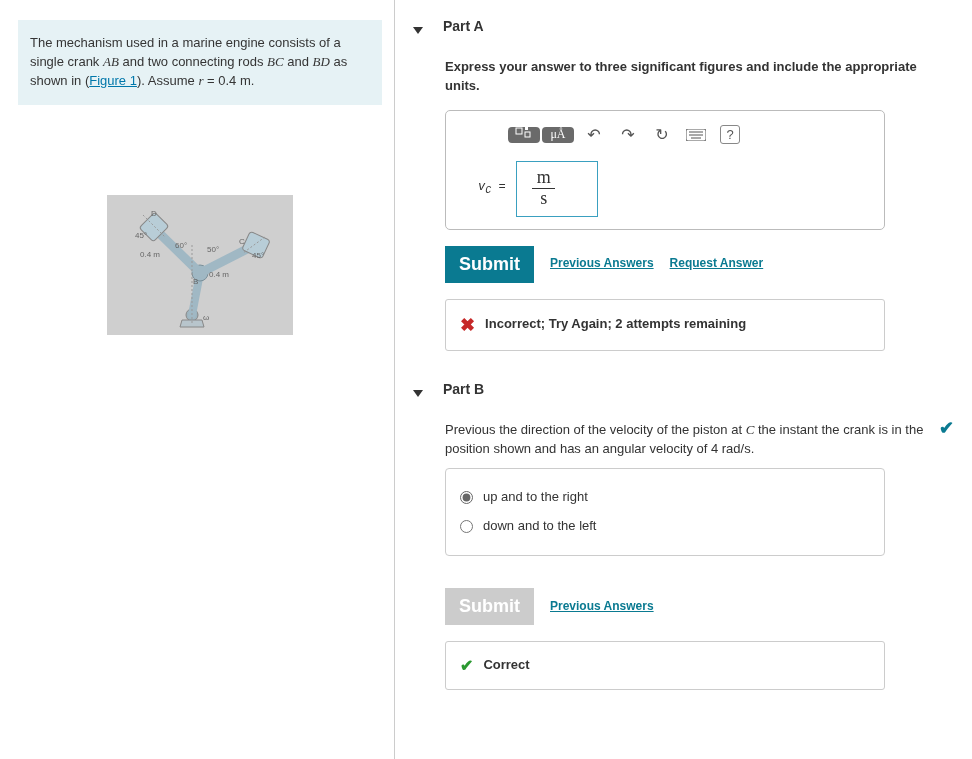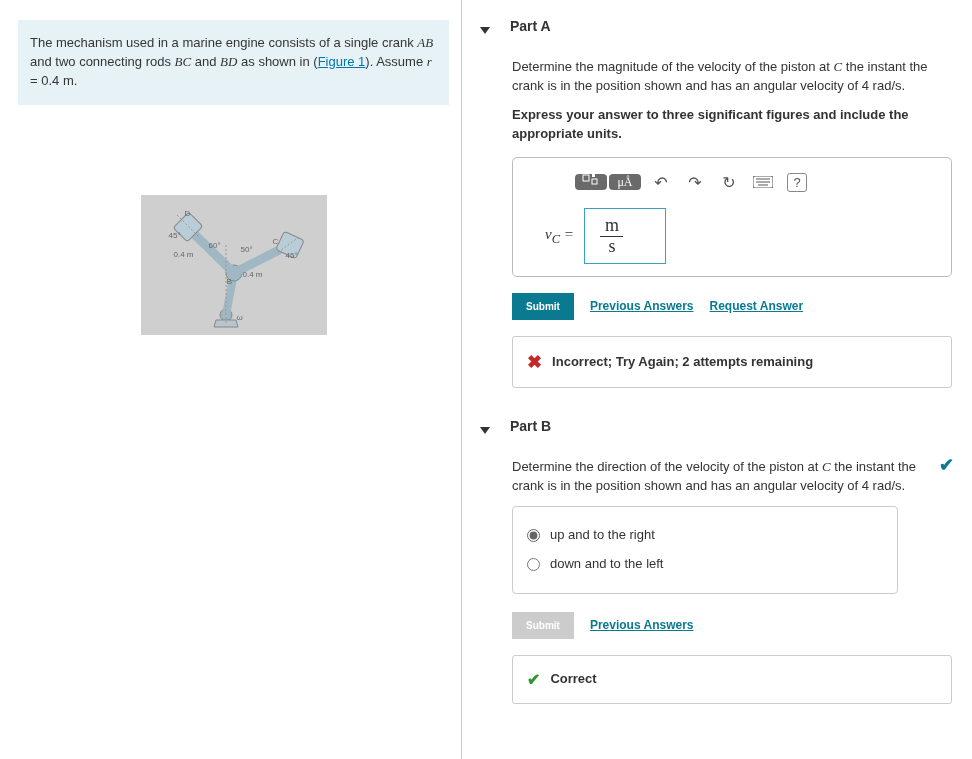--- a/index.html
+++ b/index.html
@@ -5,21 +5,21 @@
   * { box-sizing: border-box; margin: 0; padding: 0; }
   body {
     font-family: Arial, Helvetica, sans-serif;
     font-size: 13px;
     color: #333;
     background: #fff;
     width: 972px;
   }
   .container { display: flex; }
   .left-pane {
-    width: 462px;
+    width: 395px;
     padding: 20px 12px 0 18px;
     border-right: 1px solid #ccc;
     min-height: 759px;
   }
   .problem-box {
     background: #e6f2f5;
     padding: 14px 12px;
     font-size: 13px;
     line-height: 1.45;
     color: #353535;
@@ -98,21 +98,21 @@
     width: 28px; height: 24px;
     display:inline-flex; align-items:center; justify-content:center;
     color:#555; cursor:pointer; border:none; background:none; font-size:16px;
   }
   .input-row {
     display: flex;
     align-items: center;
     gap: 10px;
     margin-left: 16px;
   }
-  .vc-label { font-style: italic; font-family: Liberation Serif, serif; font-size: 15px; }
+  .vc-label { font-style: italic; font-family: Liberation Mono, monospace; font-size: 12px; }
   .val-input {
     border: 1px solid #3aa0c0;
     font-size: 20px;
     padding: 6px 8px;
     width: 110px;
     font-family: Georgia, serif;
     color:#333;
   }
   .unit-box {
     border: 1px solid #3aa0c0;
@@ -130,21 +130,21 @@
     line-height: 1.1;
   }
   .frac .num { padding: 0 6px; }
   .frac .den { border-top: 1px solid #333; padding: 0 8px; }
   .btn-row { display:flex; align-items:center; gap:16px; margin-bottom: 16px;}
   .submit-btn {
     background: #0a7a91;
     color: #fff;
     border: none;
     padding: 8px 14px;
-    font-size: 10px;
+    font-size: 18px;
     font-weight: bold;
     cursor: pointer;
   }
   .submit-btn:disabled { background: #ccc; color: #fff; cursor: default;}
   .link { color: #0a7a91; text-decoration: underline; cursor: pointer; font-size: 12px; font-weight:bold;}
   .feedback-box {
     border: 1px solid #ccc;
     border-radius: 3px;
     padding: 12px 14px;
     width: 440px;
@@ -152,22 +152,22 @@
     align-items:center;
     gap:10px;
     font-weight: bold;
   }
   .x-icon { color:#c62828; font-size:18px; font-weight:bold;}
   .check-icon { color:#2b9931; font-size:16px; font-weight:bold;}
   .radio-box {
     border: 1px solid #ccc;
     border-radius: 4px;
     padding: 14px;
-    width: 386px;
-    margin-bottom: 18px;
+    width: 440px;
+    margin-bottom: 32px;
   }
   .radio-row { display:flex; align-items:center; gap:10px; padding:5px 0; font-size:13px;}
   .radio-row input { cursor:pointer; accent-color:#666;}
   .checkmark-right { float:right; color:#0a7a91; font-size:18px; font-weight:bold; margin-top:-6px;}
   .fig-label { position:absolute; font-size:8px; color:#666; }
 </style>
 </head>
 <body>
 
 <div class="container">
@@ -205,23 +205,20 @@
     </div>
   </div>
 
   <div class="right-pane">
 
     <div class="part-header">
       <span class="caret"></span>
       <span>Part A</span>
     </div>
     <div class="part-body">
-      <div class="desc">
-        <span>Determine the magnitude of the velocity of the piston at </span><span class="math-i">C</span><span> the instant the crank is in the position shown and has an angular velocity of 4 rad/s.</span>
-      </div>
       <div class="desc2">Express your answer to three significant figures and include the appropriate units.</div>
 
       <div class="answer-box">
         <div class="toolbar">
           <div class="tool-pair">
             <button class="tool-btn">
               <svg width="18" height="16">
                   <rect x="1" y="1" width="6" height="6" fill="none" stroke="#fff"></rect>
                   <rect x="10" y="5" width="5" height="5" fill="none" stroke="#fff"></rect>
                   <rect x="10" y="0" width="3" height="3" fill="#fff"></rect>
@@ -269,21 +266,21 @@
       </div>
     </div>
 
     <div class="part-header">
       <span class="caret"></span>
       <span>Part B</span>
     </div>
     <div class="part-body">
       <span class="checkmark-right">✔</span>
       <div class="desc">
-        <span>Determine the direction of the velocity of the piston at </span><span class="math-i">C</span><span> the instant the crank is in the position shown and has an angular velocity of 4 rad/s.</span>
+        <span>Previous the direction of the velocity of the piston at </span><span class="math-i">C</span><span> the instant the crank is in the position shown and has an angular velocity of 4 rad/s.</span>
       </div>
 
       <div class="radio-box">
         <label class="radio-row">
           <input type="radio" name="dirb" checked="" style="">
           <span>up and to the right</span>
         </label>
         <label class="radio-row">
           <input type="radio" name="dirb" style="">
           <span>down and to the left</span>

